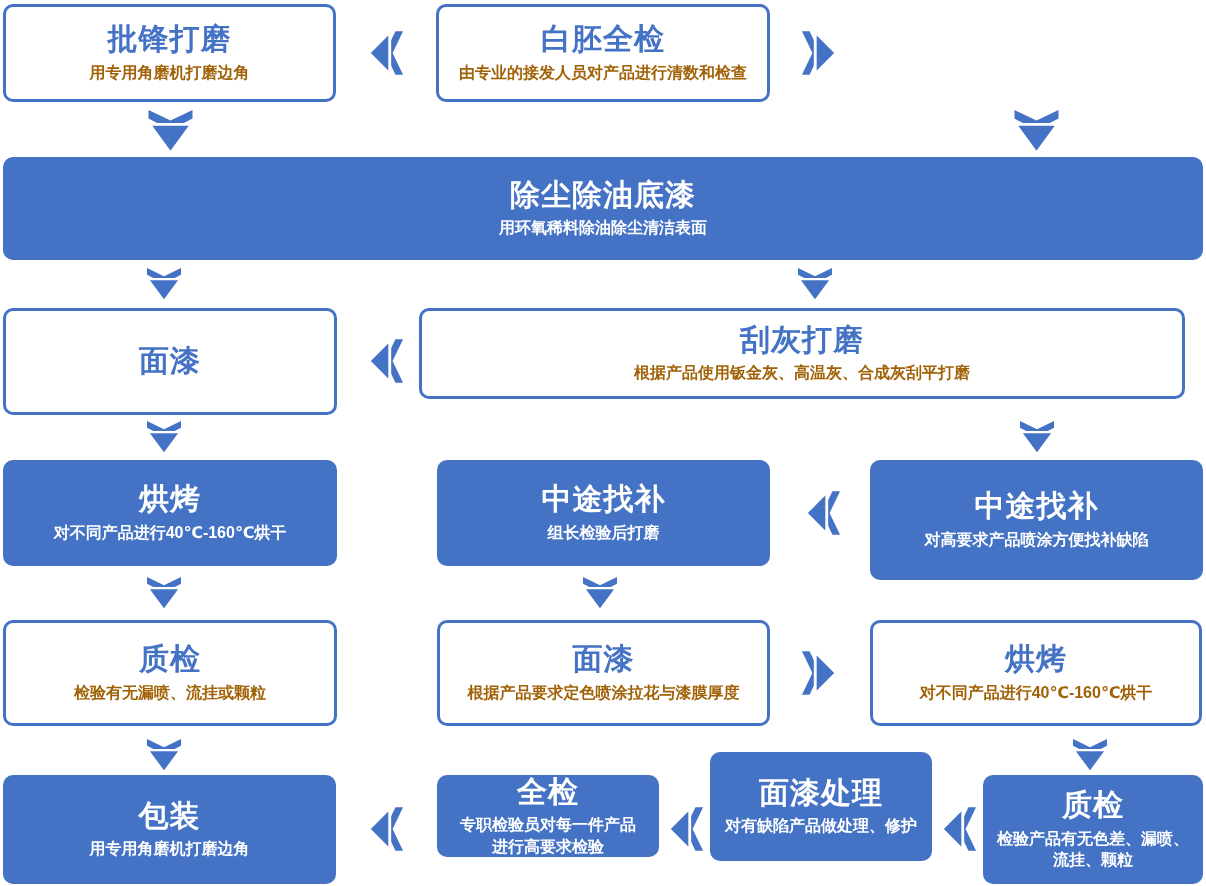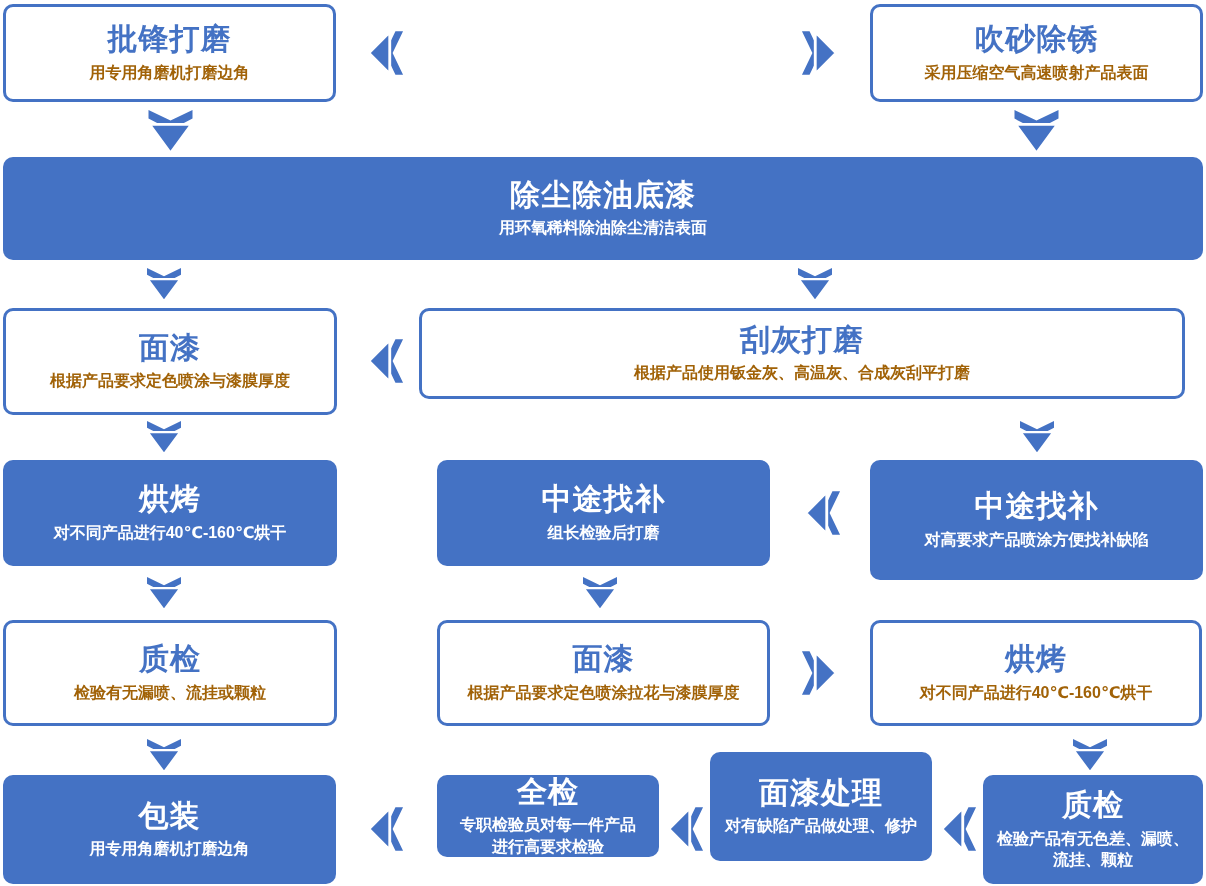--- a/index.html
+++ b/index.html
@@ -50,27 +50,27 @@
     </defs>
   </svg>
 
   <div class="box outline" style="left:3px;top:4px;width:333px;height:98px">
     <div class="title">批锋打磨</div>
     <div class="desc">用专用角磨机打磨边角</div>
   </div>
   <svg class="arr" style="left:366px;top:30px;width:38px;height:46px">
       <use href="#arr-left"></use>
     </svg>
+  <div class="box outline" style="left:436px;top:4px;width:334px;height:98px">
+    <div class="title">白胚全检</div>
+    <div class="desc">由专业的接发人员对产品进行清数和检查</div>
+  </div>
   <svg class="arr" style="left:801px;top:30px;width:38px;height:46px">
       <use href="#arr-right"></use>
     </svg>
-  <div class="box outline" style="left:870px;top:4px;width:333px;height:98px">
-    <div class="title">吹砂除锈</div>
-    <div class="desc">采用压缩空气高速喷射产品表面</div>
-  </div>
 
   <svg class="arr" style="left:147px;top:110px;width:47px;height:44px">
       <use href="#arr-down"></use>
     </svg>
   <svg class="arr" style="left:1013px;top:110px;width:47px;height:44px">
       <use href="#arr-down"></use>
     </svg>
 
   <div class="box filled" style="left:3px;top:157px;width:1200px;height:103px">
     <div class="title">除尘除油底漆</div>
@@ -79,21 +79,20 @@
 
   <svg class="arr" style="left:142px;top:268px;width:44px;height:34px">
       <use href="#arr-down"></use>
     </svg>
   <svg class="arr" style="left:793px;top:268px;width:44px;height:34px">
       <use href="#arr-down"></use>
     </svg>
 
   <div class="box outline" style="left:3px;top:308px;width:334px;height:107px">
     <div class="title">面漆</div>
-    <div class="desc">根据产品要求定色喷涂与漆膜厚度</div>
   </div>
   <svg class="arr" style="left:366px;top:338px;width:38px;height:46px">
       <use href="#arr-left"></use>
     </svg>
   <div class="box outline" style="left:419px;top:308px;width:766px;height:91px">
     <div class="title">刮灰打磨</div>
     <div class="desc">根据产品使用钣金灰、高温灰、合成灰刮平打磨</div>
   </div>
 
   <svg class="arr" style="left:142px;top:421px;width:44px;height:34px">

